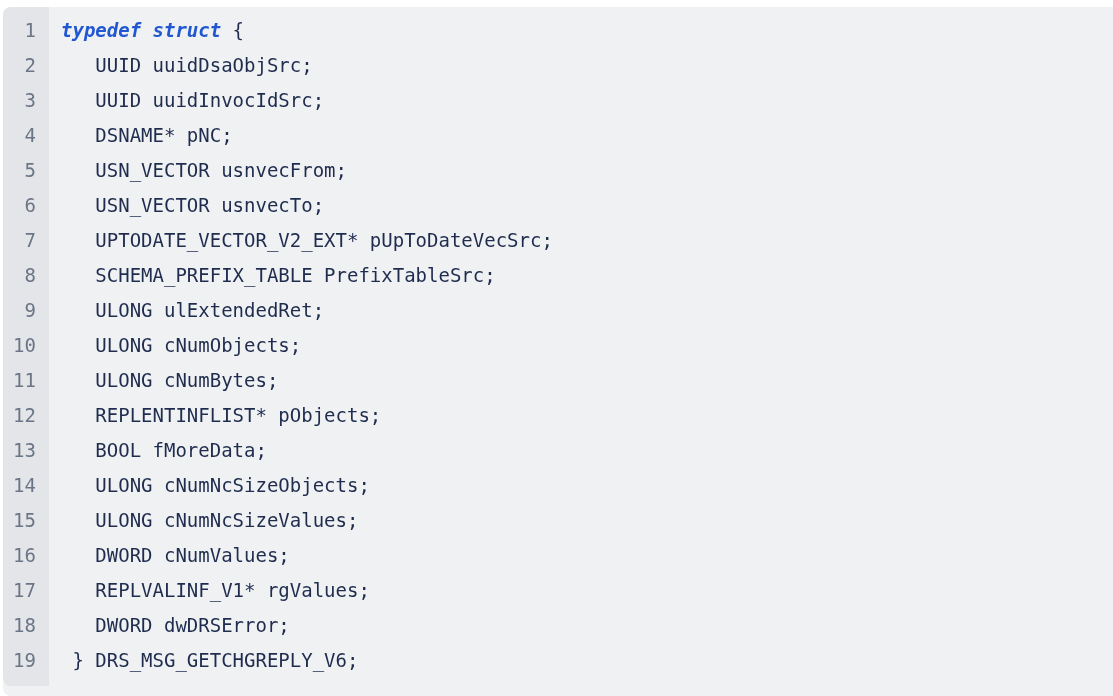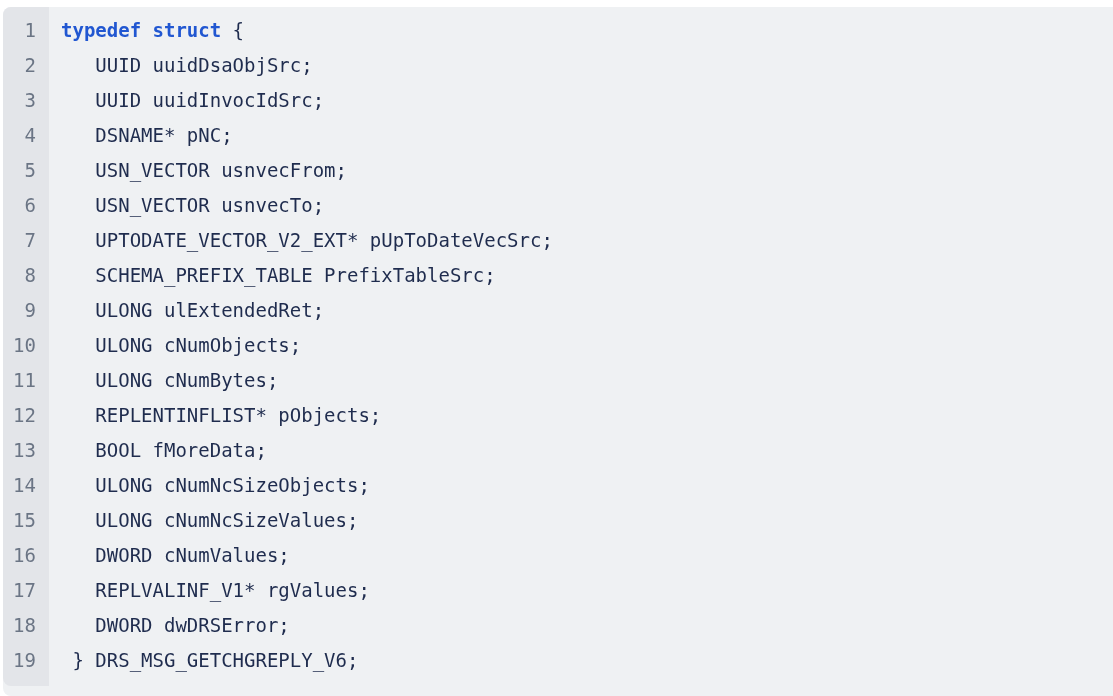--- a/index.html
+++ b/index.html
@@ -61,20 +61,21 @@
   }
 
   .lc {
     white-space: pre;
     padding-left: 12px;
   }
 
   .tok-keyword {
     color: var(--keyword, #2157d1);
     font-weight: bold;
+    font-style: italic;
   }
 
   .tok-plain {
     color: var(--code-text, #1f2c4e);
   }
 </style>
 </head>
 <body>
 
 <div class="code-block">

